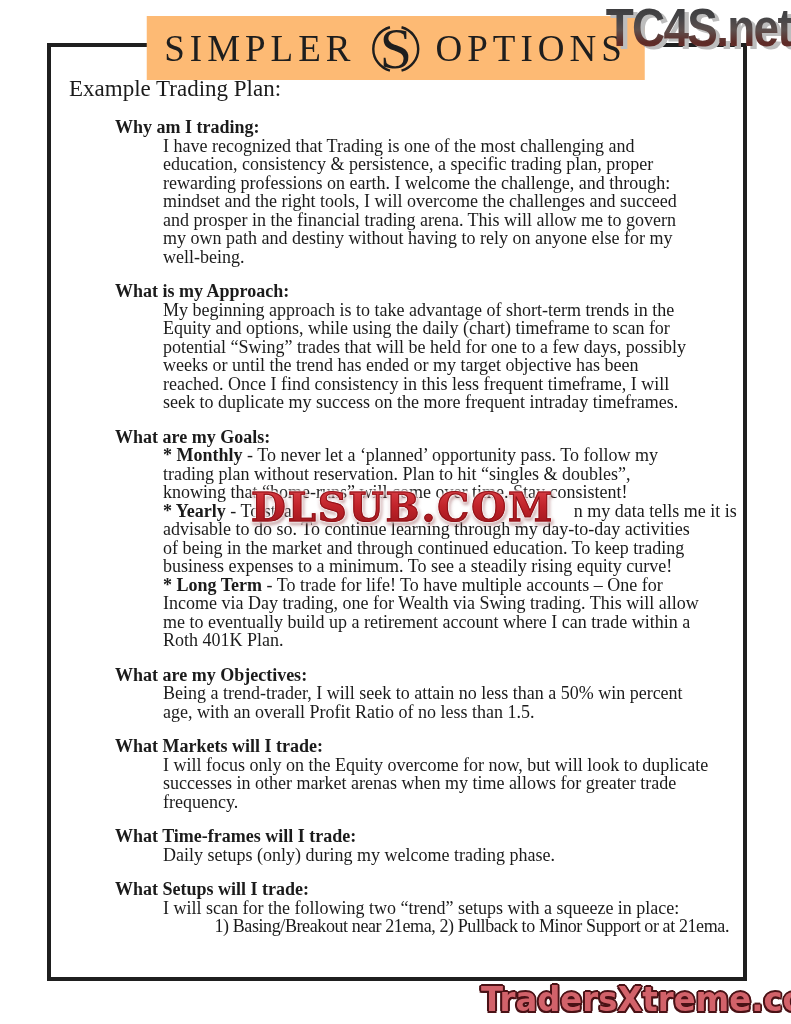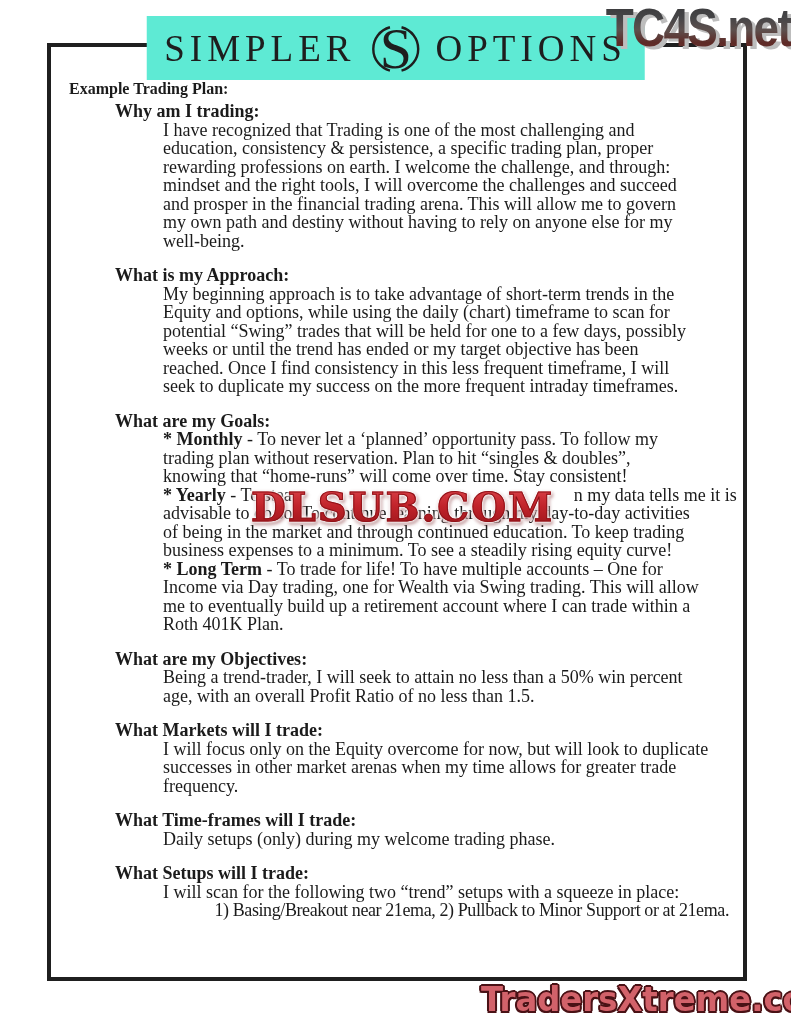--- a/index.html
+++ b/index.html
@@ -19,21 +19,21 @@
     border:4px solid #1f1f1f;
     box-sizing:border-box;
     z-index:1;
   }
   
   .logo-band{
     position:absolute;
     top:16px;left:50%;
     transform:translateX(-50%);
     display:flex;align-items:center;gap:12px;
-    background:#5eead4;
+    background:#fdba74;
     padding:0 18px;
     z-index:2;
     height:64px;
   }
   .logo-word{
     font-size:37px;
     letter-spacing:5px;
     color:#1e1e1e;
     white-space:nowrap;
   }
@@ -103,23 +103,24 @@
   
   .content{
     position:absolute;
     left:69px;top:76px;
     width:660px;
     z-index:2;
     font-size:18px;
     line-height:18.5px;
   }
   .doc-title{
-    font-size:16px;
+    font-size:23px;
     line-height:26px;
-    font-weight:bold;
+    font-weight:normal;
+    margin-bottom:16px;
     white-space:nowrap;
   }
   .section{margin-top:16px;margin-left:46px;}
   .section:first-of-type{margin-top:0;}
   .heading{font-weight:bold;white-space:nowrap;}
   .line{padding-left:48px;white-space:pre;}
   .line .b{font-weight:bold;}
   .line .gap{display:inline-block;width:282px;height:1px;}
   .line.condensed{letter-spacing:-0.4px;text-align:right;}
 </style>

